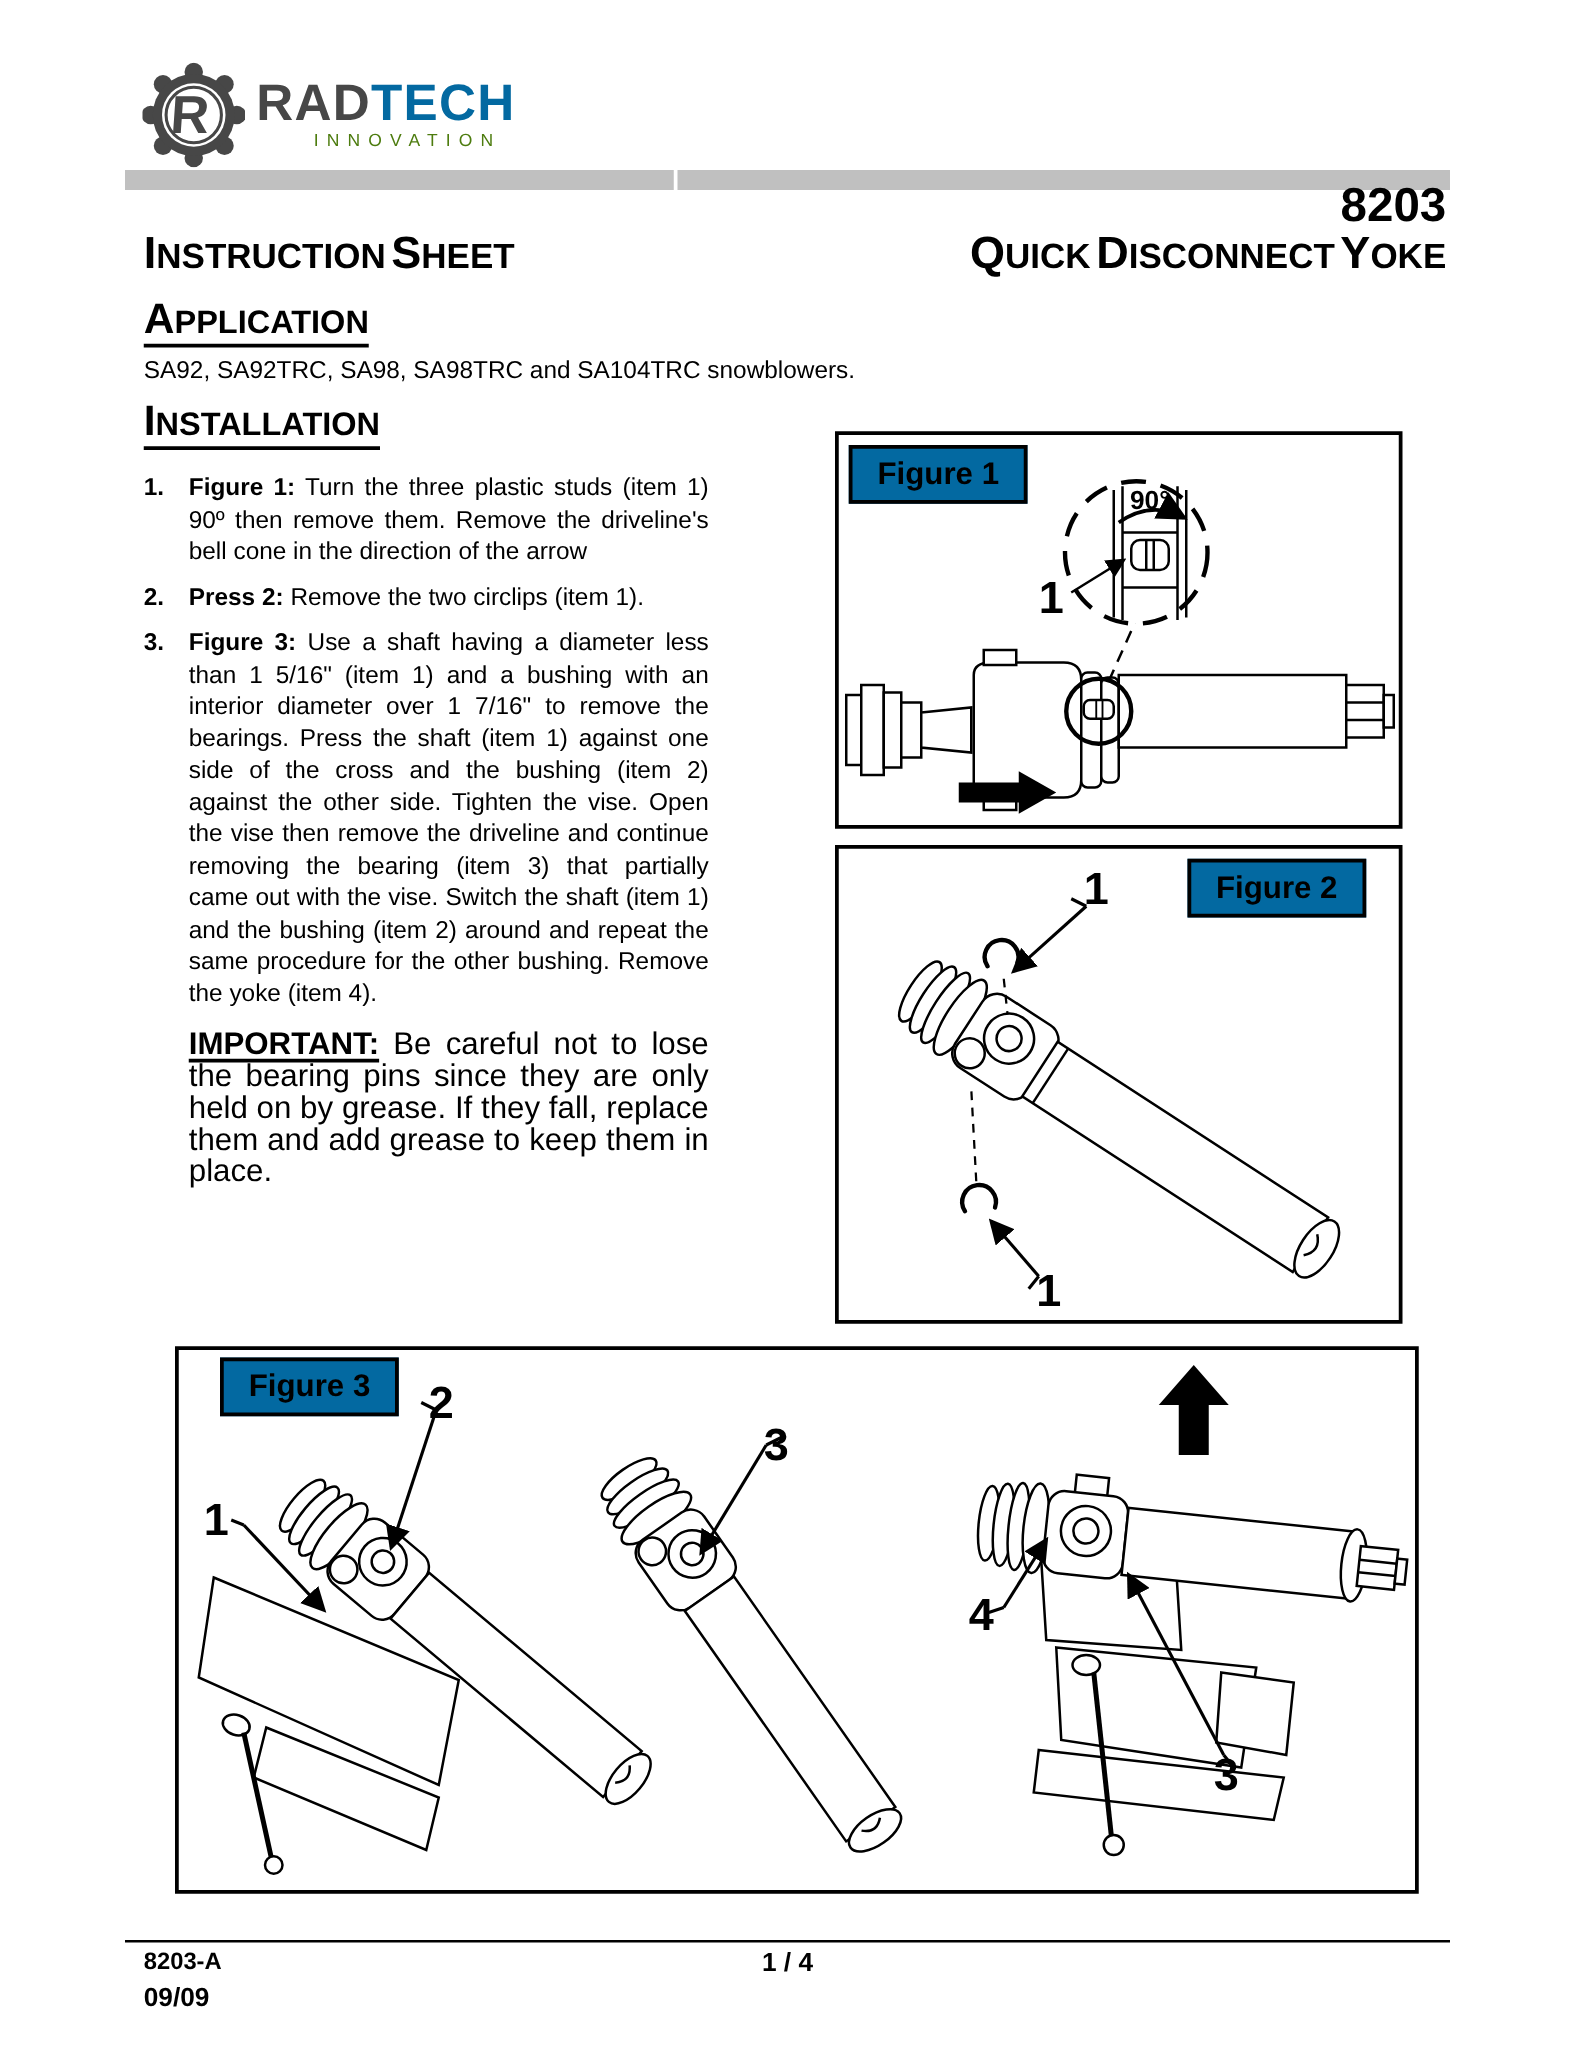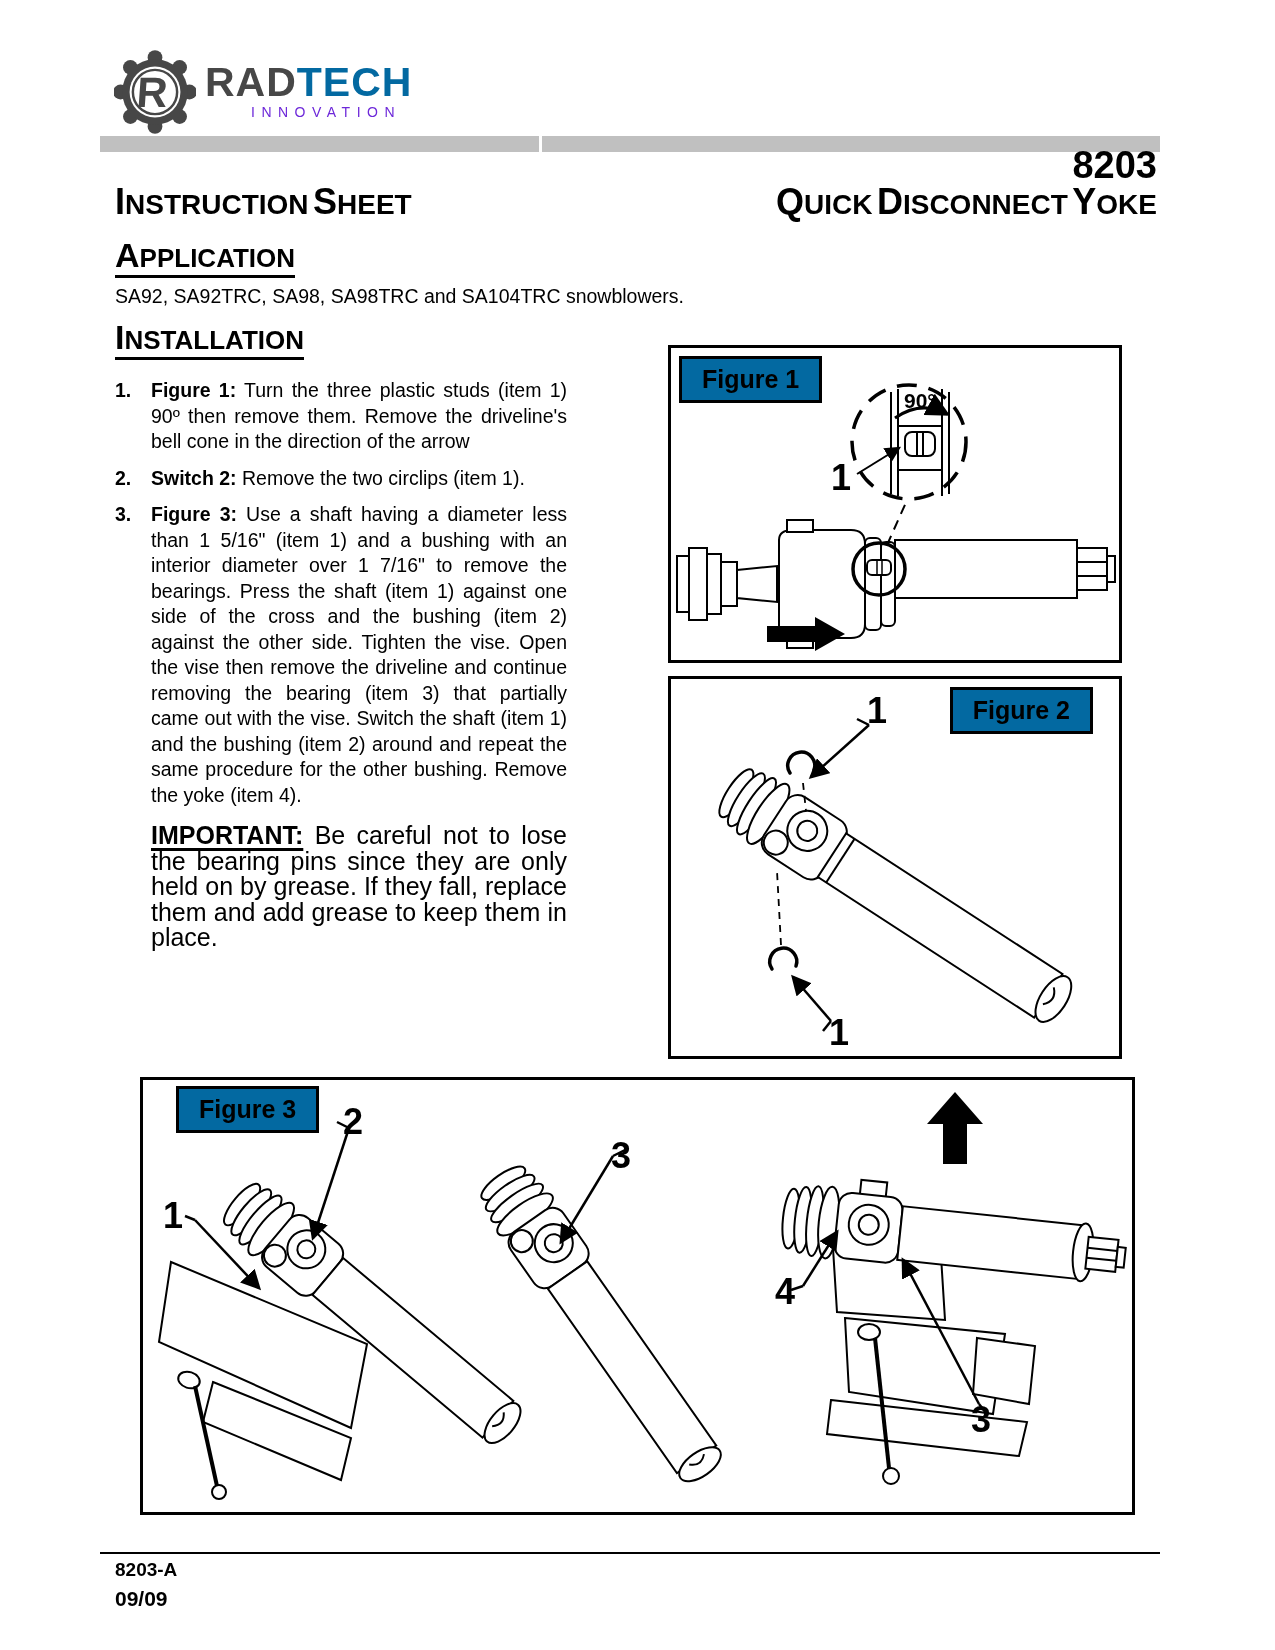--- a/index.html
+++ b/index.html
@@ -5,21 +5,21 @@
   html,body{margin:0;padding:0;background:#ffffff;}
   .page{
     position:relative; width:1275px; height:1650px; background:#fff;
     font-family:"Liberation Sans", sans-serif; color:#000; overflow:hidden;
   }
   
   .logo-gear{position:absolute; left:114px; top:50px; width:82px; height:84px;}
   .brand{position:absolute; left:205px; top:62px; font-weight:800; font-size:41px; letter-spacing:1px; line-height:1;}
   .brand .rad{color:#474747;}
   .brand .tech{color:#0369a1;}
-  .innov{position:absolute; left:251px; top:104px; font-size:14px; letter-spacing:6.5px; color:#6d28d9; font-weight:500;}
+  .innov{position:absolute; left:251px; top:104px; font-size:14px; letter-spacing:6.5px; color:#4d7c0f; font-weight:500;}
   
   .bar{position:absolute; top:136px; height:16px; background:#c0c0c0;}
   .bar.left{left:100px; width:439px;}
   .bar.right{left:542px; width:618px;}
   
   .doc-number{position:absolute; top:146px; right:118px; font-weight:bold; font-size:38px; line-height:1;}
   .title{position:absolute; top:184px; font-weight:bold; line-height:1; white-space:nowrap;}
   .title.left{left:115px;}
   .title.right{right:118px;}
   .title .cap{font-size:36px;}
@@ -92,21 +92,21 @@
 
   <div class="h2 inst"><span class="cap">I</span><span class="sc">NSTALLATION</span></div>
 
   <div class="steps">
     <div class="step">
       <span class="num">1.</span>
       <div class="txt"><b>Figure 1:</b> <span>Turn the three plastic studs (item 1) 90º then remove them. Remove the driveline's bell cone in the direction of the arrow</span></div>
     </div>
     <div class="step">
       <span class="num">2.</span>
-      <div class="txt"><b>Switch 2:</b> <span>Remove the two circlips (item 1).</span></div>
+      <div class="txt"><b>Press 2:</b> <span>Remove the two circlips (item 1).</span></div>
     </div>
     <div class="step">
       <span class="num">3.</span>
       <div class="txt"><b>Figure 3:</b> <span>Use a shaft having a diameter less than 1 5/16" (item 1) and a bushing with an interior diameter over 1 7/16" to remove the bearings. Press the shaft (item 1) against one side of the cross and the bushing (item 2) against the other side. Tighten the vise. Open the vise then remove the driveline and continue removing the bearing (item 3) that partially came out with the vise. Switch the shaft (item 1) and the bushing (item 2) around and repeat the same procedure for the other bushing. Remove the yoke (item 4).</span></div>
     </div>
     <div class="important"><span class="imp-lead">IMPORTANT:</span> <span>Be careful not to lose the bearing pins since they are only held on by grease.  If they fall, replace them and add grease to keep them in place.</span></div>
   </div>
 
   <div class="fig" id="fig1">
     <svg width="448" height="312" viewBox="0 0 448 312">
@@ -288,15 +288,16 @@
     <div class="fig-label" style="left:8px; top:6px;margin-left:25px;">Figure 3</div>
     <div class="co" style="left:20px;  top:118px;">1</div>
     <div class="co" style="left:200px; top:24px;">2</div>
     <div class="co" style="left:468px; top:58px;">3</div>
     <div class="co" style="left:632px; top:194px;">4</div>
     <div class="co" style="left:828px; top:322px;">3</div>
   </div>
 
   <div class="footer-rule"></div>
   <div class="footer-code">8203-A</div>
+  <div class="footer-page">1 / 4</div>
   <div class="footer-date">09/09</div>
 
 </div>
 
 </body></html>

